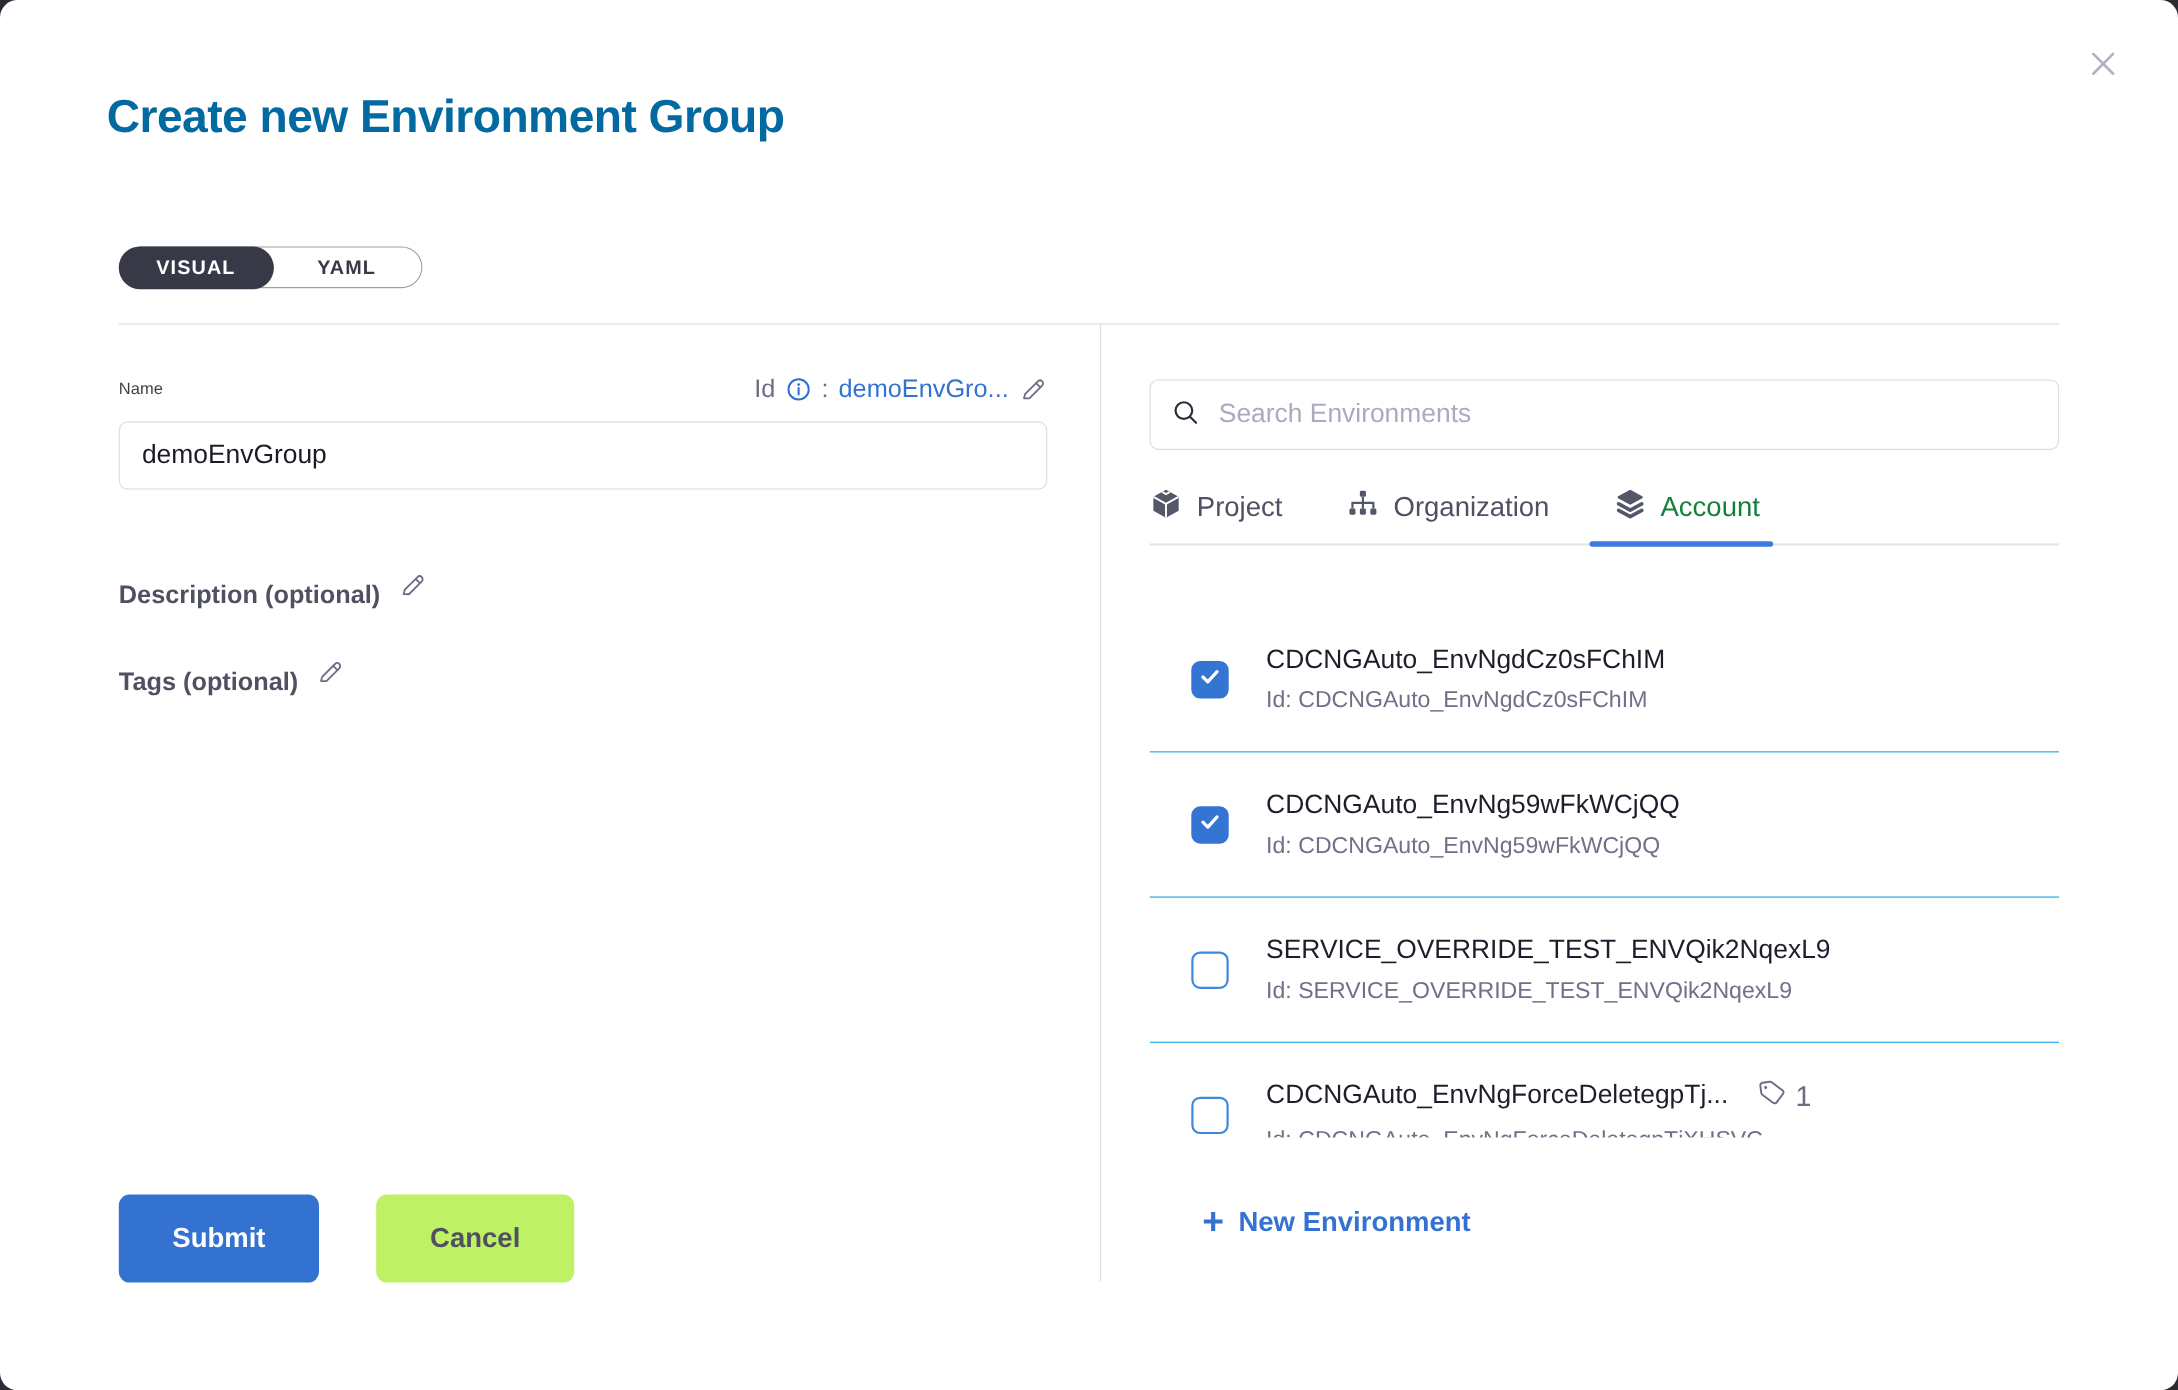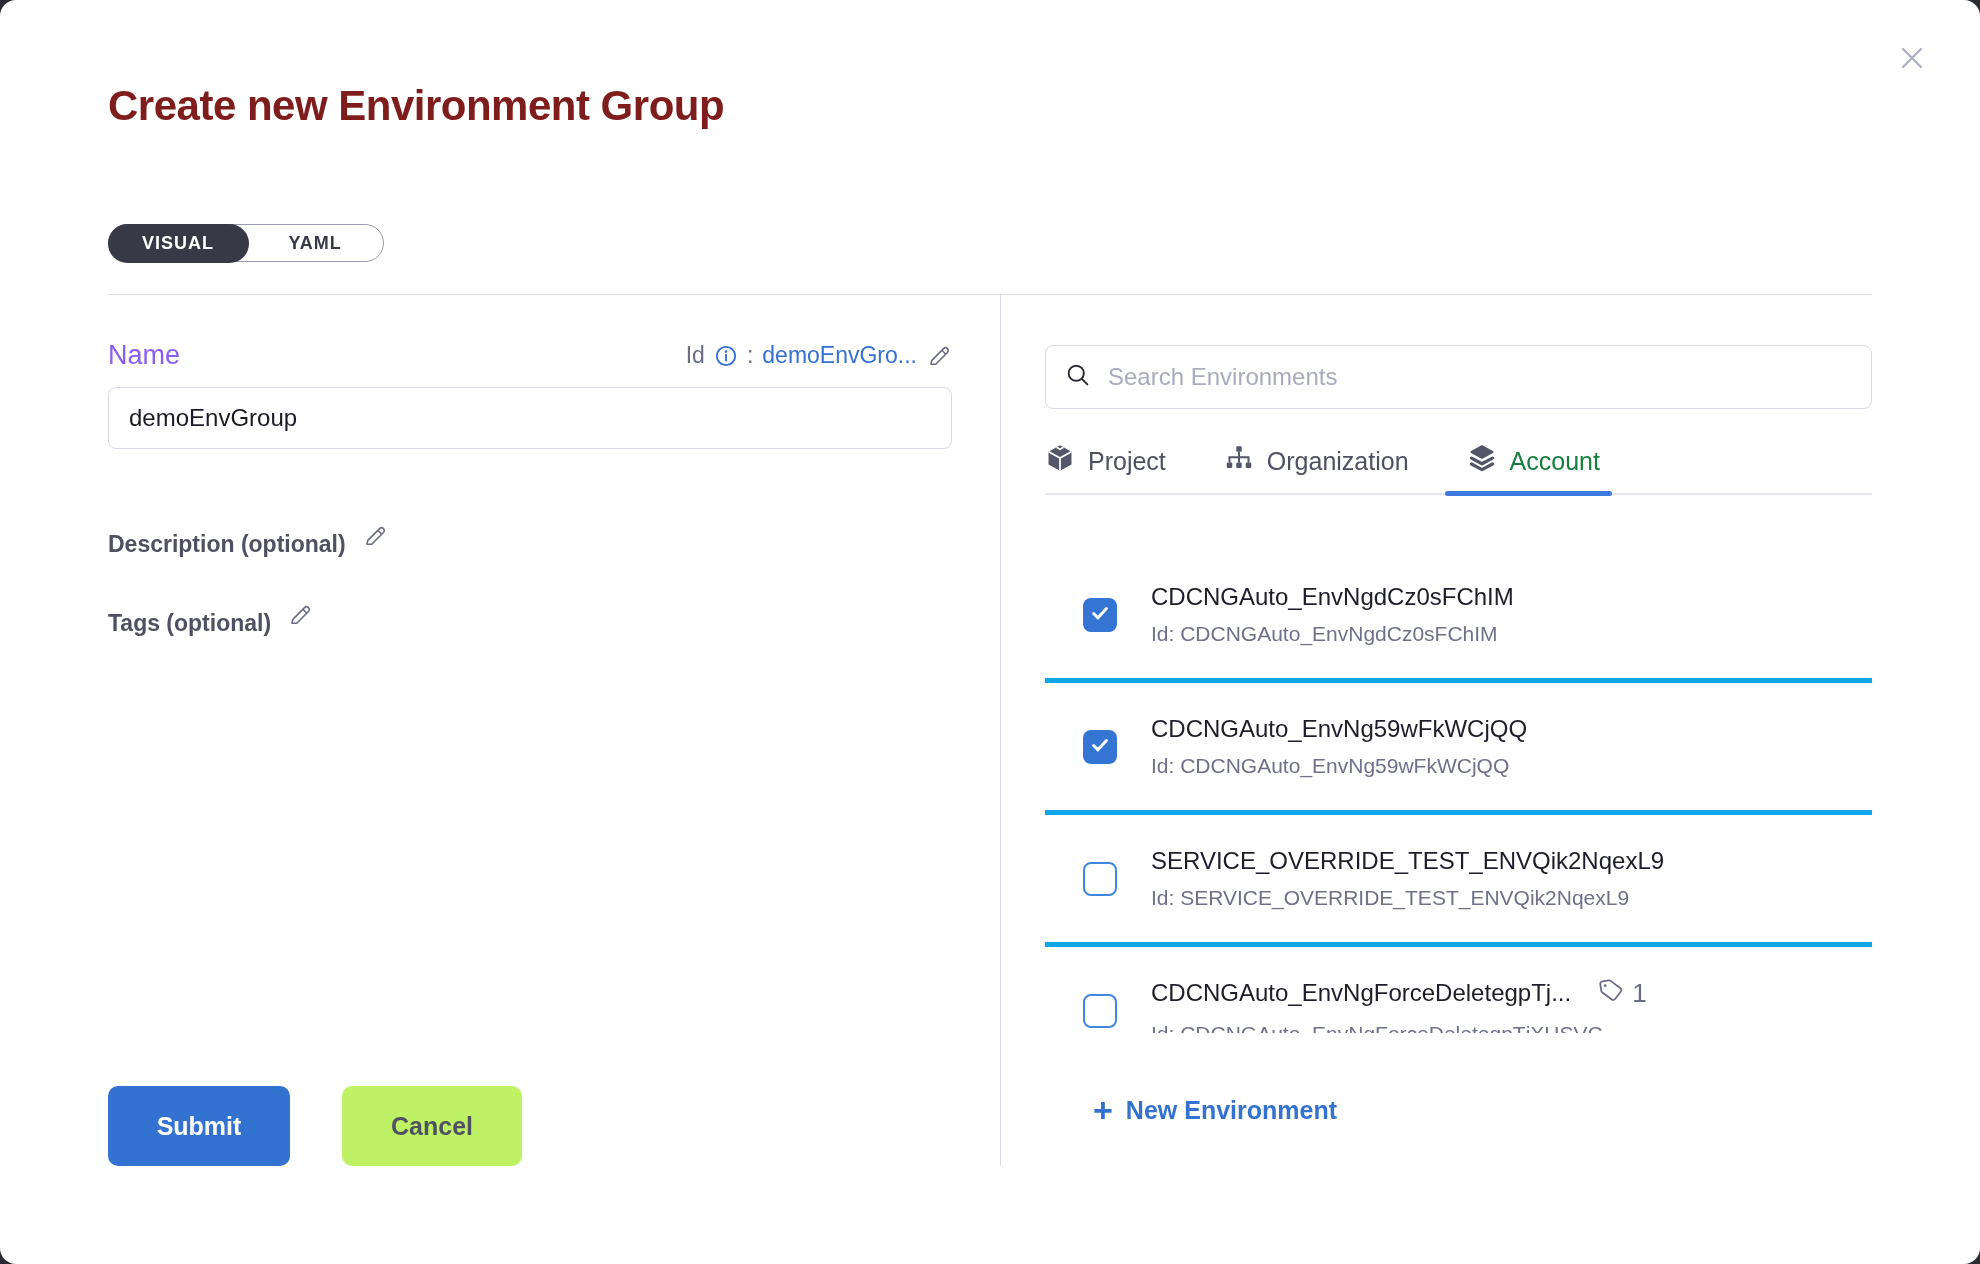--- a/index.html
+++ b/index.html
@@ -2,33 +2,33 @@
 <html><head>
 <meta charset="utf-8">
 <style>
   * { margin:0; padding:0; box-sizing:border-box; }
   html,body { width:1980px; height:1264px; overflow:hidden; background:#2b2b33; font-family:"Liberation Sans", sans-serif; }
 
   .modal { position:absolute; inset:0; background:#ffffff; border-radius:16px; overflow:hidden; }
 
   
   .close-btn { position:absolute; top:38px; right:46px; width:44px; height:44px; display:flex; align-items:center; justify-content:center; cursor:pointer; }
-  .page-title { position:absolute; left:108px; top:82px; font-size:42px; font-weight:700; color:#7f1d1d; letter-spacing:-0.5px; }
+  .page-title { position:absolute; left:97px; top:82px; font-size:42px; font-weight:700; color:#0369a1; letter-spacing:-0.5px; }
 
   .mode-toggle { position:absolute; left:108px; top:224px; height:38px; width:276px; border:1.5px solid #9a9cb0; border-radius:20px; background:#fff; display:flex; }
   .mode-seg { flex:1; display:flex; align-items:center; justify-content:center; font-size:18px; font-weight:700; letter-spacing:1px; color:#383946; cursor:pointer; border-radius:20px; }
   .mode-seg.selected { background:#383946; color:#ffffff; margin:-1.5px; flex:1.04; }
 
   .h-divider { position:absolute; left:108px; top:294px; width:1764px; height:1px; background:#d9dae6; }
   .v-divider { position:absolute; left:1000px; top:295px; width:1px; height:870px; background:#d9dae6; }
 
   
   .left-col { position:absolute; left:108px; top:340px; width:844px; }
   .name-row { display:flex; justify-content:space-between; align-items:center; }
-  .field-label { font-size:27px; color:#8b5cf6;text-align:right; }
+  .field-label { font-size:15px; color:#404040;text-align:right; }
   .id-group { display:flex; align-items:center; gap:9px; }
   .id-label { font-size:23px; color:#6b6d85; }
   .id-colon { font-size:23px; color:#6b6d85; }
   .id-link { font-size:23px; color:#3472d2; cursor:pointer; }
   .icon-btn { display:flex; align-items:center; cursor:pointer; }
 
   .name-input { margin-top:16px; width:100%; height:62px; border:1px solid #d9dae6; border-radius:8px; font-size:24px; color:#1b1b28; padding:0 20px; outline:none; font-family:"Liberation Sans", sans-serif; }
 
   .opt-row { margin-top:64px; display:flex; align-items:center; gap:16px; }
   .opt-row + .opt-row { margin-top:34px; }
@@ -45,21 +45,21 @@
   .search-box { height:64px; border:1px solid #d9dae6; border-radius:8px; display:flex; align-items:center; gap:16px; padding:0 18px; }
   .search-input { border:none; outline:none; flex:1; font-size:24px; color:#1b1b28; font-family:"Liberation Sans", sans-serif; }
   .search-input::placeholder { color:#a9abbe; }
 
   .tabs { margin-top:34px; display:flex; gap:58px; border-bottom:2px solid #e4e5ee; }
   .tab { position:relative; display:flex; align-items:center; gap:13px; font-size:25px; color:#4f5162; padding-bottom:14px; cursor:pointer; }
   .tab.selected { color:#15803d; }
   .tab.selected .tab-underline { position:absolute; left:-22px; right:-12px; bottom:-3px; height:5px; border-radius:3px; background:#3d7ae0; }
 
   .env-list { height:538px; overflow:hidden; padding-top:56px; }
-  .env-row { height:132px; display:flex; align-items:center; gap:34px; padding-left:38px; border-bottom:5px solid #0ea5e9; cursor:pointer; }
+  .env-row { height:132px; display:flex; align-items:center; gap:34px; padding-left:38px; border-bottom:1px solid #0ea5e9; cursor:pointer; }
   .checkbox { width:34px; height:34px; border-radius:8px; flex:0 0 auto; display:flex; align-items:center; justify-content:center; cursor:pointer; }
   .checkbox.checked { background:#3474d2; }
   .checkbox.unchecked { background:#fff; border:2px solid #3f87e0; }
   .env-texts { display:flex; flex-direction:column; gap:11px; }
   .env-name-line { display:flex; align-items:center; }
   .env-name { font-size:24px; color:#1d1d2b; }
   .env-id { font-size:21px; color:#6f7189; }
   .tag-badge { display:flex; align-items:center; gap:7px; margin-left:26px; color:#6b6d85; font-size:26px; }
 
   .new-env { margin-top:60px; margin-left:48px; display:inline-flex; align-items:center; gap:13px; cursor:pointer; }

